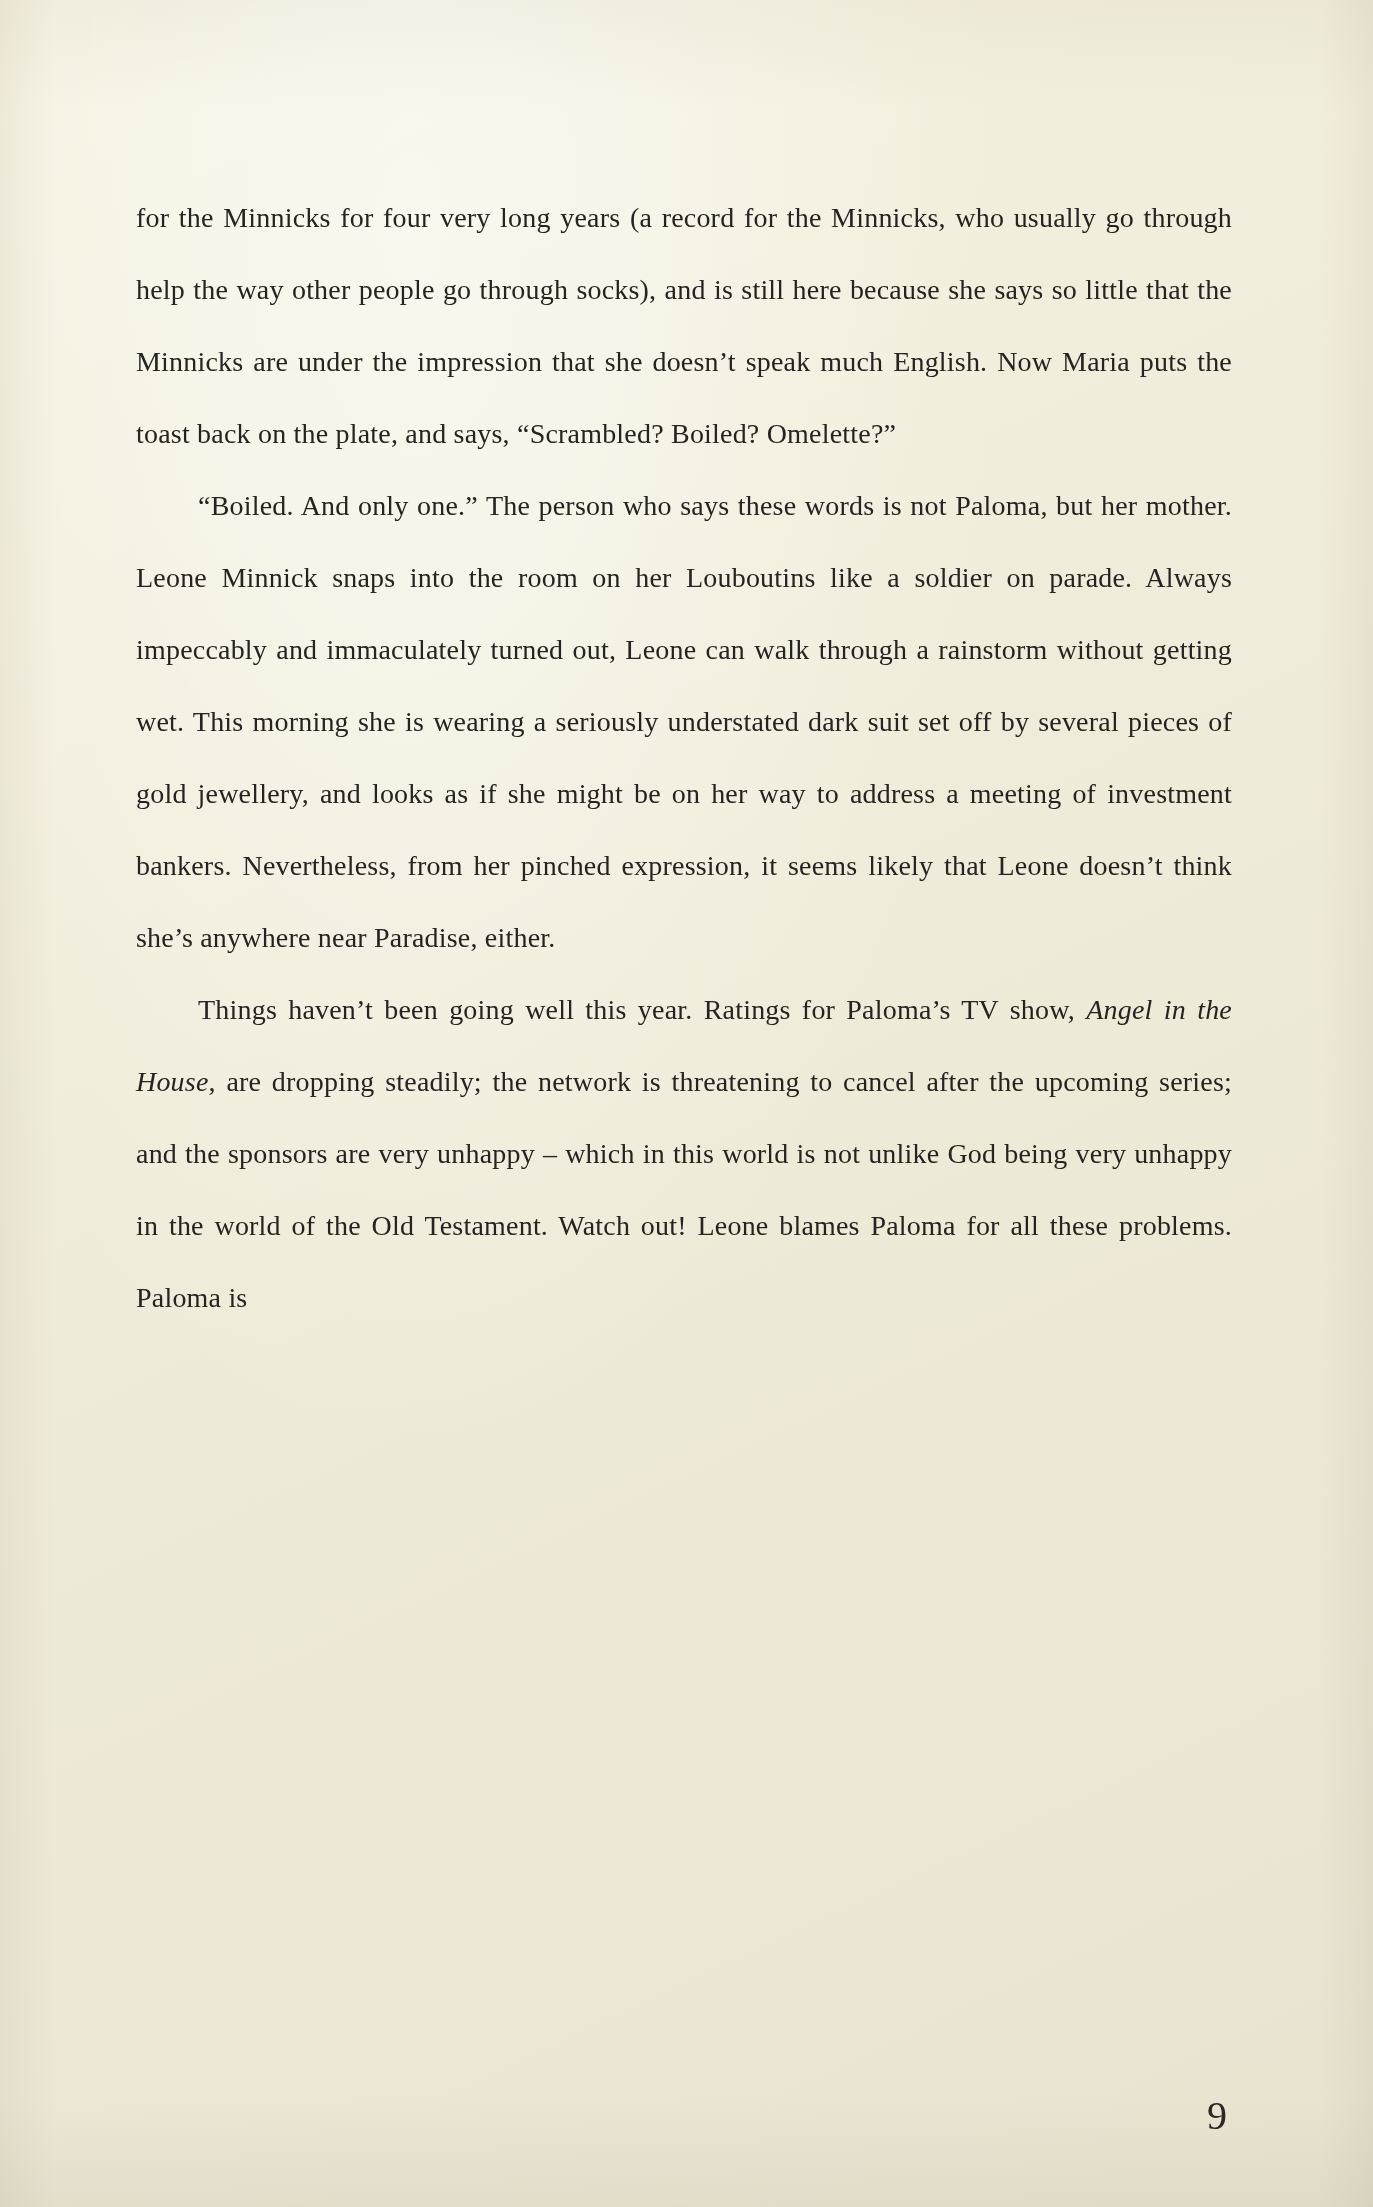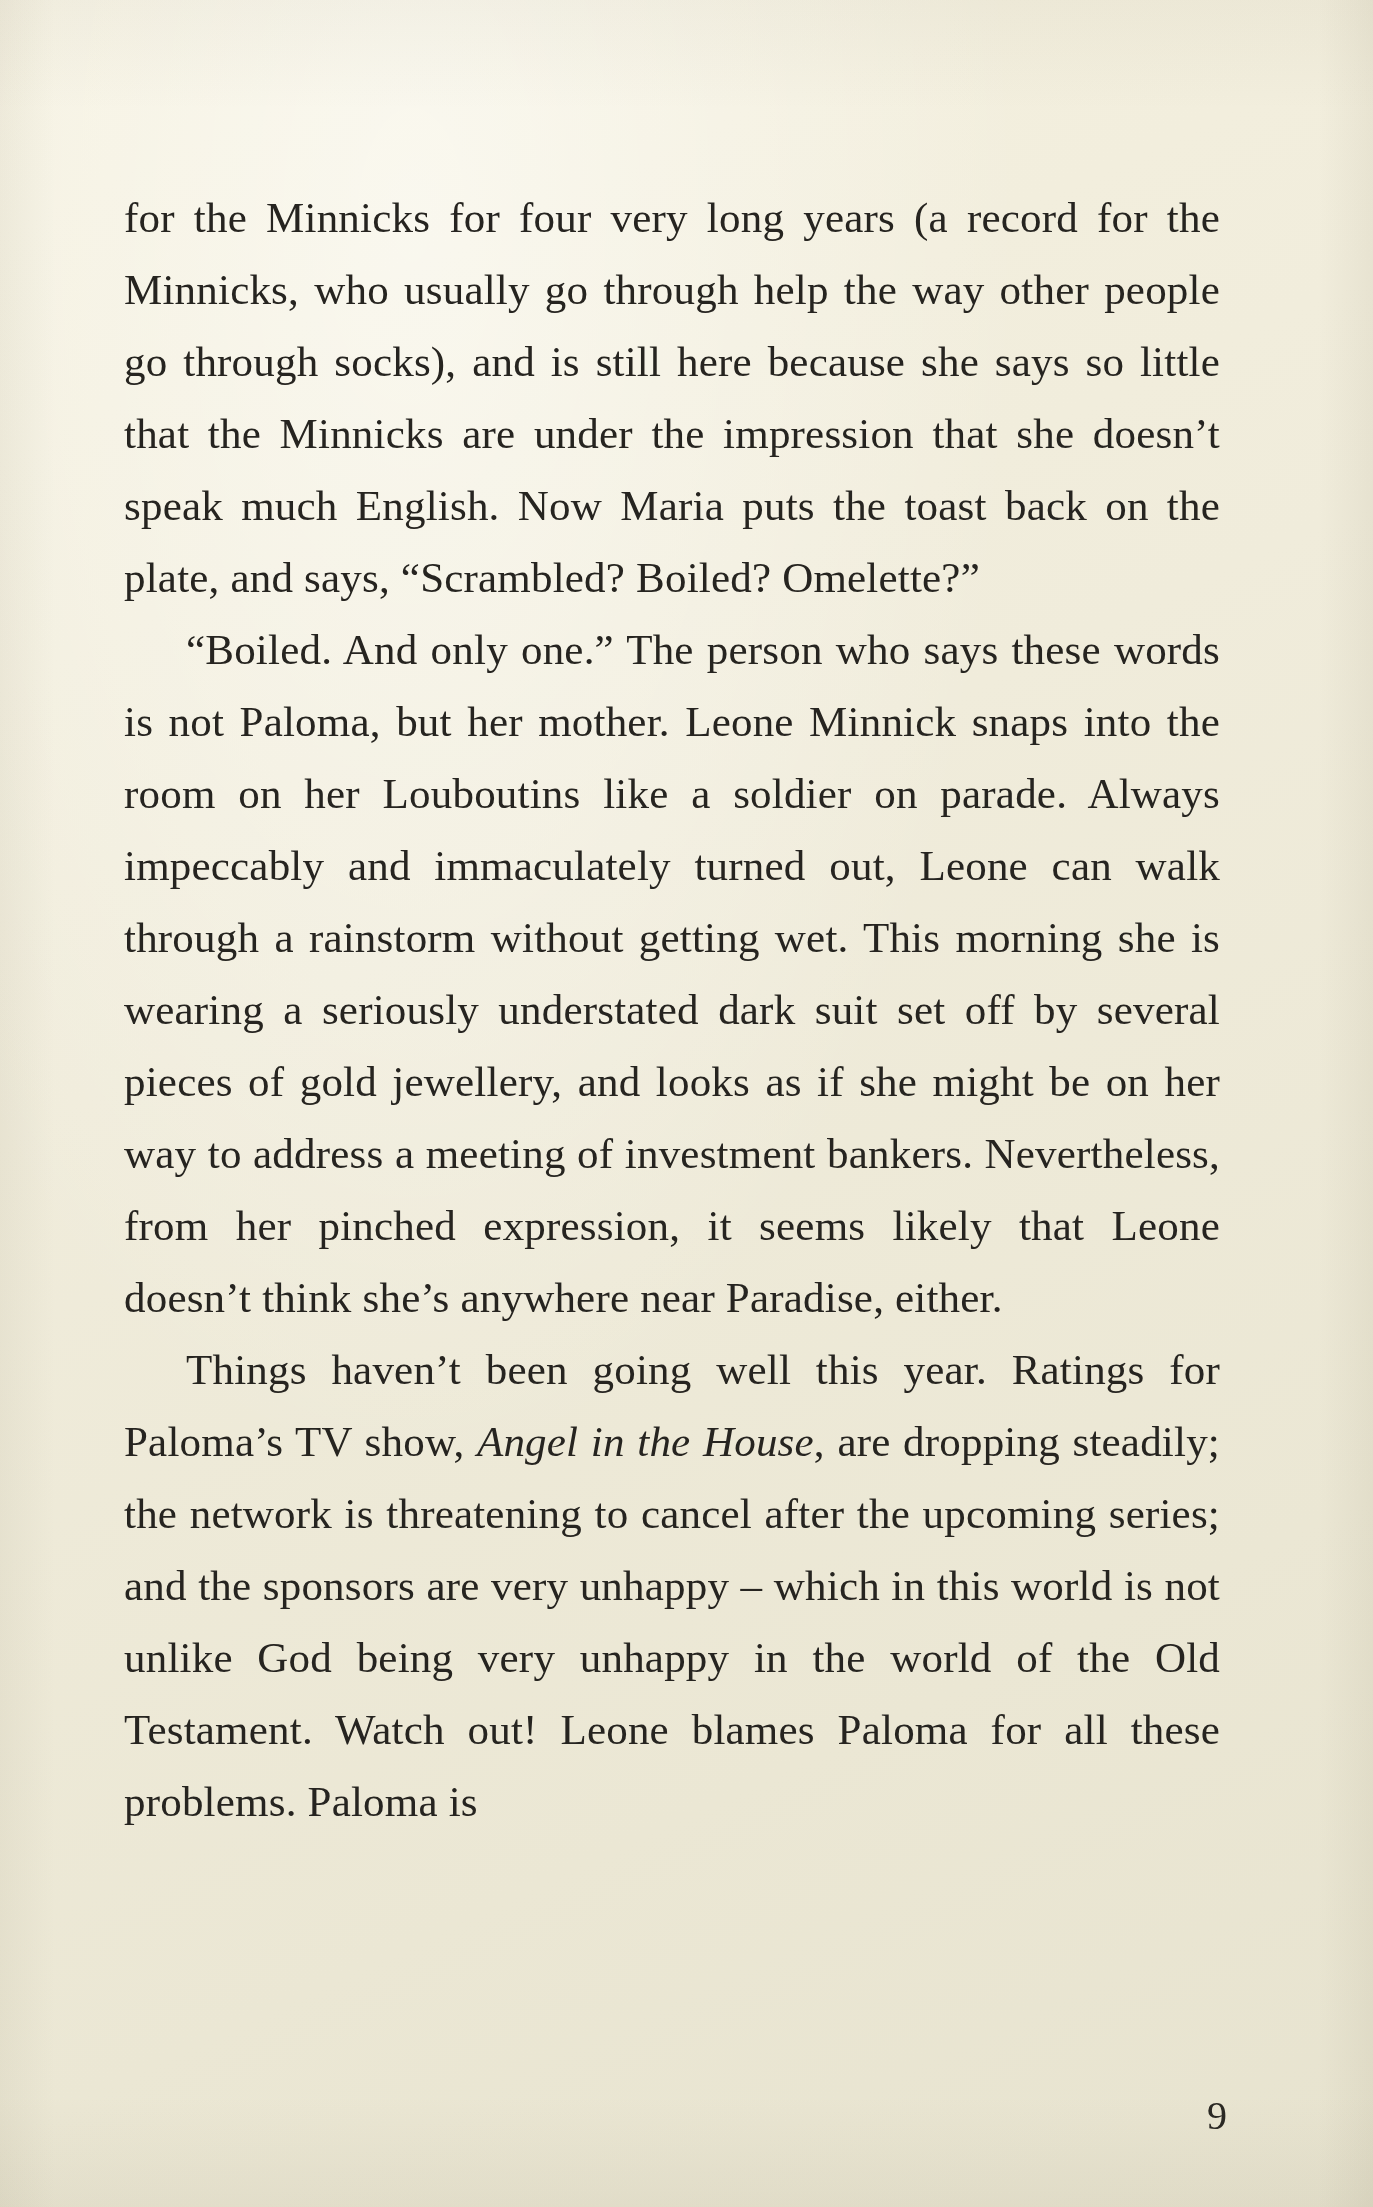--- a/index.html
+++ b/index.html
@@ -24,24 +24,24 @@
     content: "";
     position: absolute;
     inset: 0;
     background:
       linear-gradient(90deg, rgba(120,110,80,0.07) 0%, rgba(120,110,80,0) 4%, rgba(120,110,80,0) 96%, rgba(120,110,80,0.08) 100%),
       linear-gradient(0deg, rgba(120,110,80,0.07) 0%, rgba(120,110,80,0) 5%, rgba(120,110,80,0) 95%, rgba(120,110,80,0.05) 100%);
     pointer-events: none;
   }
   .page-text {
     position: absolute;
-    left: 124px;
+    left: 136px;
     top: 182px;
     width: 1096px;
-    font-size: 43px;
+    font-size: 28px;
     line-height: 72px;
     text-align: justify;
     letter-spacing: 0.2px;
   }
   .para {
     margin: 0;
   }
   .para.indent {
     text-indent: 62px;
   }

